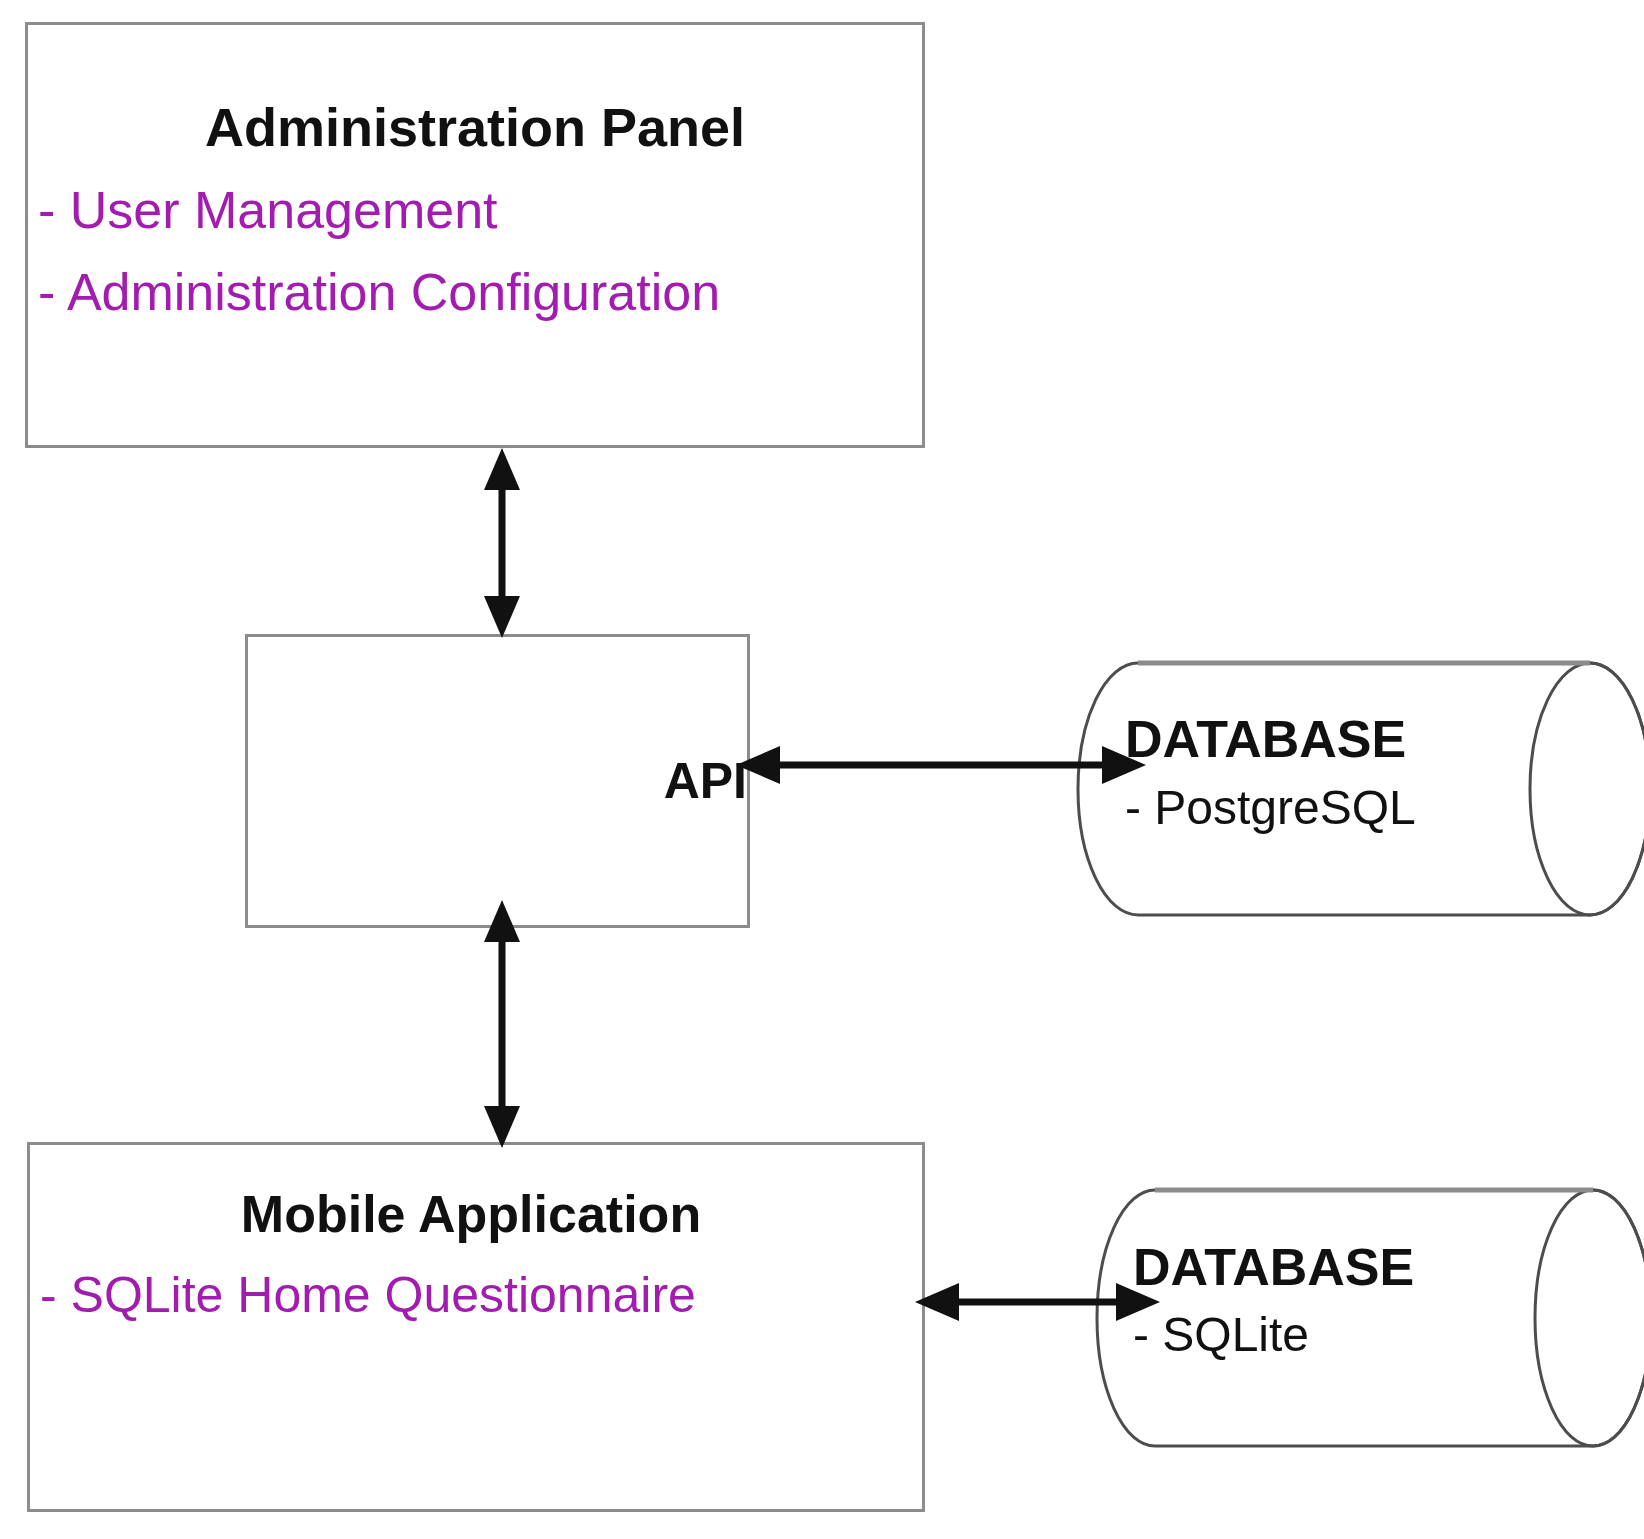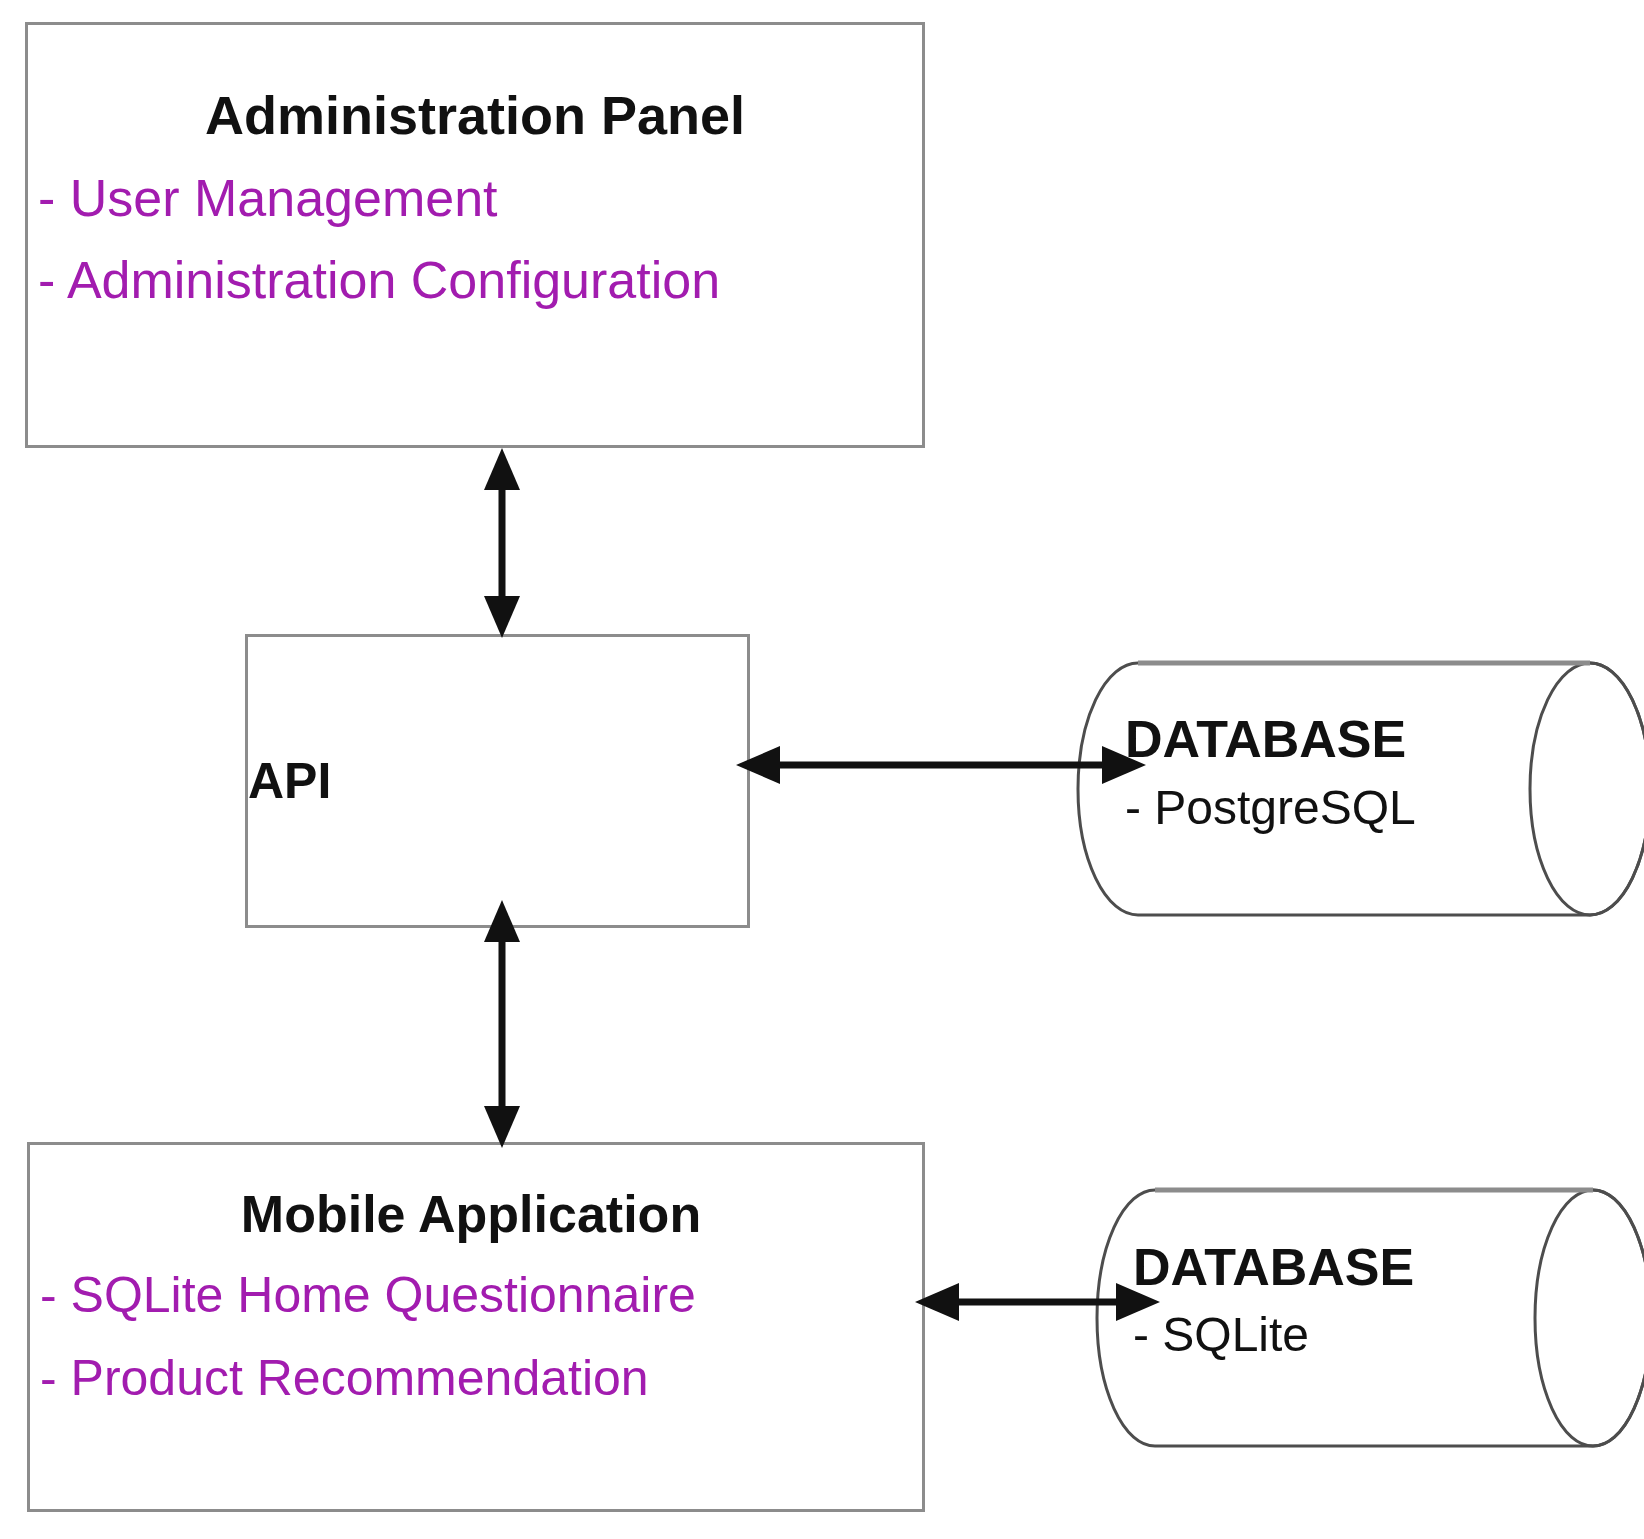--- a/index.html
+++ b/index.html
@@ -47,40 +47,40 @@
     display: block;
     white-space: nowrap;
   }
 
   
   #admin-panel {
     left: 25px;
     top: 22px;
     width: 900px;
     height: 426px;
-    padding: 4px 0 0 40px;
+    padding: 16px 0 0 40px;
     justify-content: flex-start;
   }
   #admin-panel .node-title {
     font-size: 54px;
     margin: 56px 40px 12px 0;
   }
   #admin-panel .node-list {
     font-size: 52px;
     margin-left: -30px;
   }
   #admin-panel .bullet-line { margin: 8px 0 14px 0; }
 
   
   #api-box {
     left: 245px;
     top: 634px;
     width: 505px;
     height: 294px;
-    align-items: flex-start;
+    align-items: flex-end;
     justify-content: center;
   }
   #api-box .node-title { font-size: 50px; }
 
   
   #mobile-app {
     left: 27px;
     top: 1142px;
     width: 898px;
     height: 370px;
@@ -165,21 +165,20 @@
   </div>
 
   <div class="node-box" id="api-box">
     <div class="node-title">API</div>
   </div>
 
   <div class="node-box" id="mobile-app">
     <div class="node-title">Mobile Application</div>
     <div class="node-list">
       <span class="bullet-line">- SQLite Home Questionnaire</span>
-      <span class="bullet-line">- Product Recommendation</span>
     </div>
   </div>
 
   <div class="db-cylinder" id="db-postgres">
     <svg width="550" height="285" viewBox="0 0 550 285">
 
       <path d="M 48 33 L 500 33 A 60 126 0 0 1 500 285 L 48 285 A 60 126 0 0 1 48 33 Z" fill="#ffffff" stroke="#4d4d4d" stroke-width="3"></path>
 
       <path d="M 500 33 A 60 126 0 0 0 500 285 A 60 126 0 0 0 500 33 Z" fill="none" stroke="#4d4d4d" stroke-width="3"></path>
 

